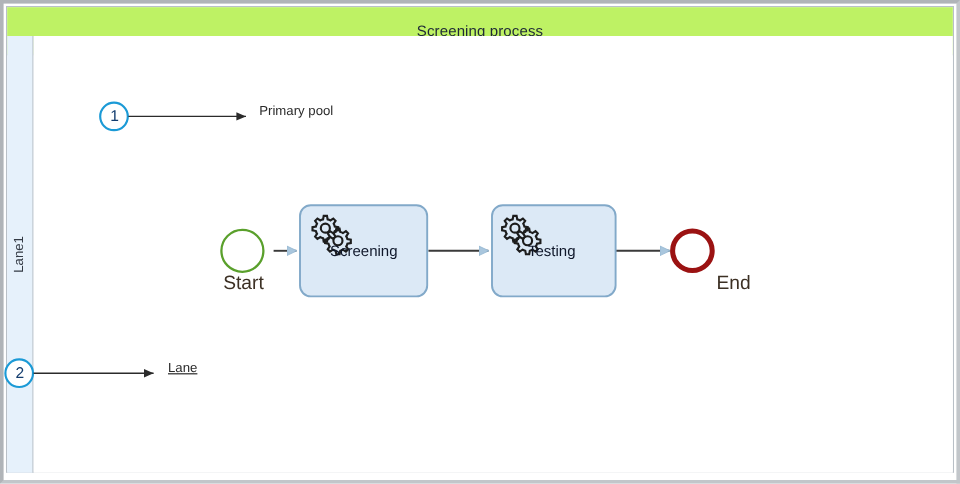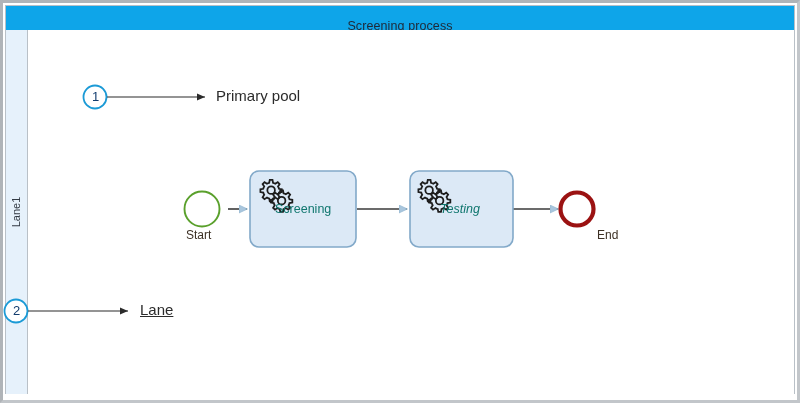--- a/index.html
+++ b/index.html
@@ -46,21 +46,21 @@
     background: #ffffff;
   }
 
   .pool-header {
     position: absolute;
     left: 0;
     top: 0;
     width: 100%;
     height: 40px;
     box-sizing: border-box;
-    background: #0ea5e9;
+    background: #bef264;
     border-bottom: 1px solid #b9c0c7;
     display: flex;
     align-items: center;
     justify-content: center;
   }
   .pool-title {
     font-size: 12.5px;
     color: #1f2937;
     letter-spacing: .1px;
   }
@@ -104,36 +104,36 @@
     position: absolute;
     left: 0; top: 0;
     width: 800px; height: 403px;
     pointer-events: none;
   }
   .canvas svg { display: block; }
 
   
   .el-label {
     position: absolute;
-    font-size: 12px;
+    font-size: 16px;
     color: #3c3024;
     white-space: nowrap;
     text-align: right;
   }
   .task-label {
     position: absolute;
     font-size: 12.5px;
-    color: #0f766e;
+    color: #0f172a;
     white-space: nowrap;
   }
 
   
   .callout-text {
     position: absolute;
-    font-size: 15px;
+    font-size: 11px;
     color: #2b2b2b;
     white-space: nowrap;
   }
   .marker-num {
     position: absolute;
     font-size: 13px;
     color: #123c6e;
     white-space: nowrap;
     text-align: center;
   }
@@ -215,21 +215,21 @@
         <circle cx="16" cy="311" r="11.5" fill="#ffffff" stroke="#1b9ad6" stroke-width="1.8"></circle>
         <line x1="28" y1="311" x2="128" y2="311" stroke="#2b2b2b" stroke-width="1.2" marker-end="url(#calloutArrow)"></line>
       </g>
     </svg>
   </div>
 
   <span class="el-label" style="left:186px; top:228px;">Start</span>
 
   <span class="task-label" style="left:275px; top:202px;">Screening</span>
 
-  <span class="task-label" style="left:440px; top:202px;font-style:italic;">Testing</span>
+  <span class="task-label" style="left:440px; top:202px;">Testing</span>
 
   <span class="el-label" style="left:597px; top:228px;">End</span>
 
   <span class="marker-num" style="left:88px; top:89px; width:15px;">1</span>
 
   <span class="marker-num" style="left:9px; top:303px; width:15px;">2</span>
 
   <span class="callout-text" style="left:216px; top:87px;">Primary pool</span>
 
   <span class="callout-text" style="left:140px; top:301px;text-decoration:underline;">Lane</span>

